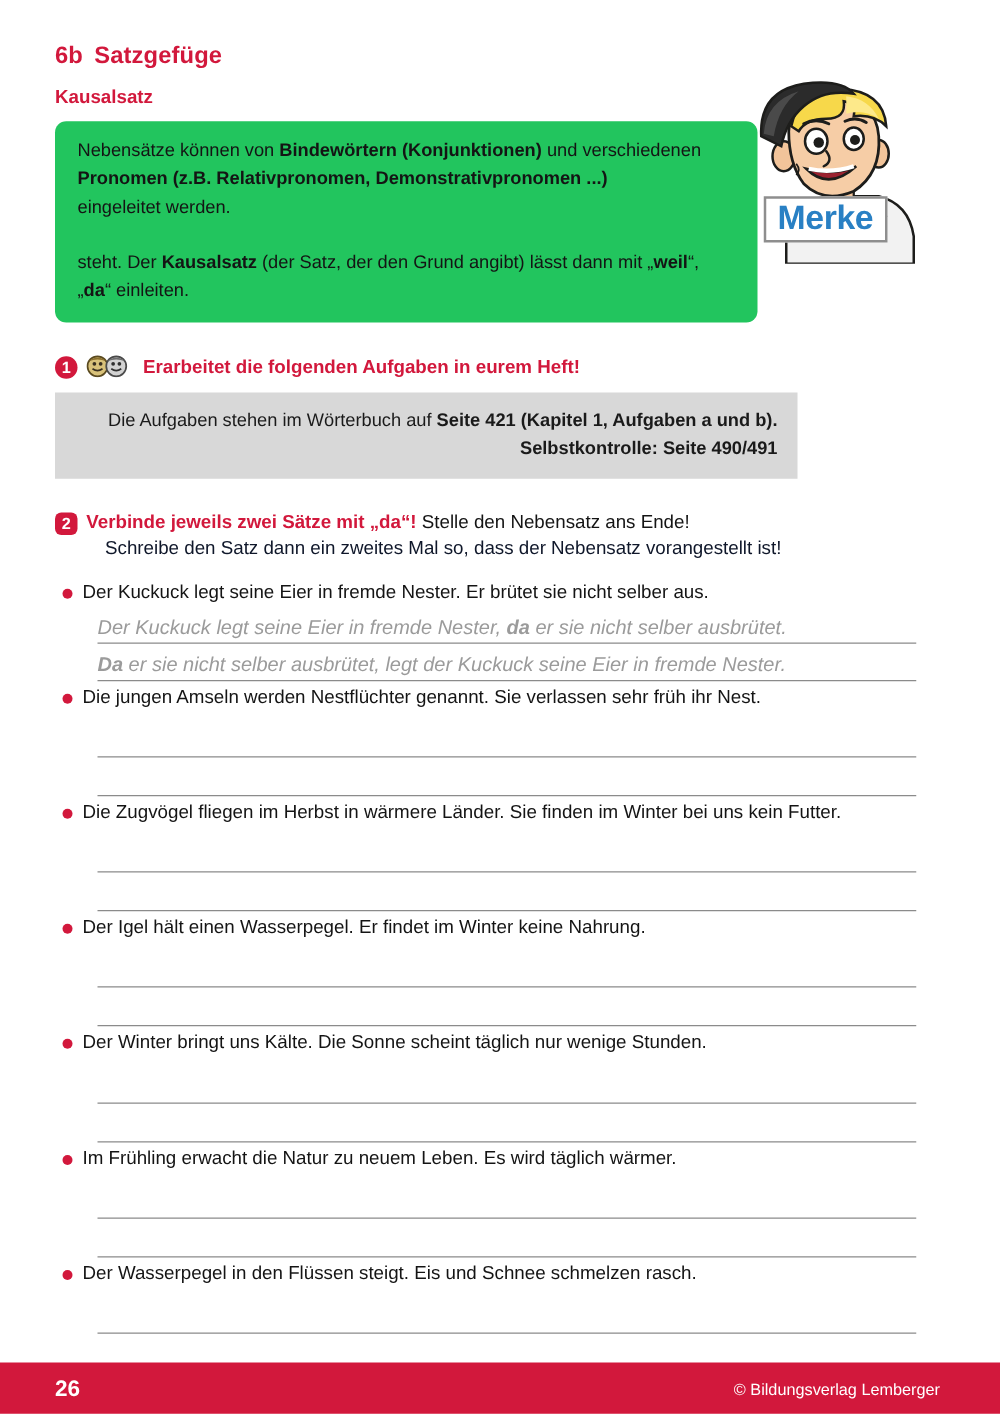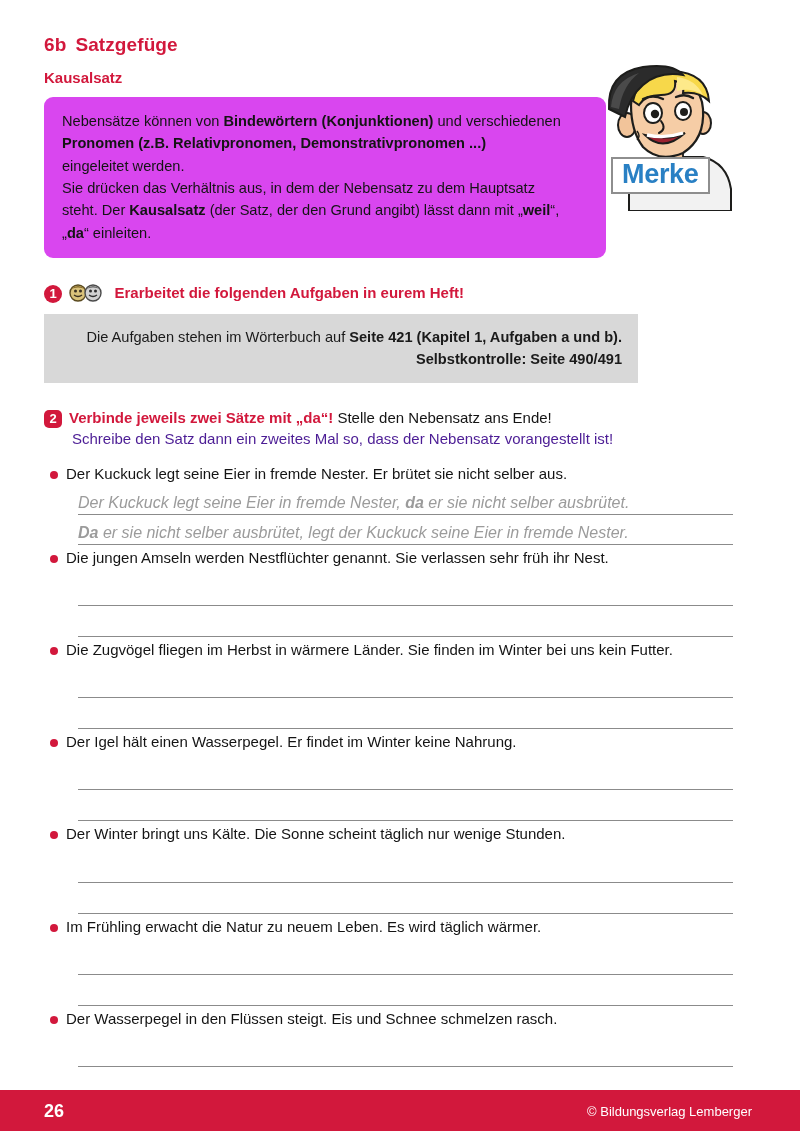--- a/index.html
+++ b/index.html
@@ -41,21 +41,21 @@
     font-size: 15px;
     font-weight: bold;
     margin: 0 0 11px 0;
   }
 
   
   .merke-wrap {
     position: relative;
   }
   .merke-box {
-    background: #d946ef;
+    background: #22c55e;
     border-radius: 9px;
     padding: 13px 18px 14px 18px;
     width: 562px;
     box-sizing: border-box;
     font-size: 14.6px;
     line-height: 1.53;
     color: #141414;
   }
   .merke-box b { font-weight: bold; }
 
@@ -116,23 +116,23 @@
     font-size: 15px;
     font-weight: bold;
   }
   .task-title-black {
     color: #141414;
     font-size: 15px;
     font-weight: normal;
   }
   .task-sub {
     font-size: 15px;
-    color: #4c1d95;
+    color: #0f172a;
     margin-top: 3px;
-    margin-left: 3px;
+    margin-left: 15px;
   }
 
   
   .grey-box {
     background: #d8d8d8;
     margin-top: 11px;
     padding: 12px 16px 13px 16px;
     width: 594px;
     box-sizing: border-box;
     font-size: 14.6px;
@@ -212,21 +212,21 @@
     <h1 class="chapter-title">
       <span class="num">6b</span><span>Satzgefüge</span>
     </h1>
     <h2 class="subheading">Kausalsatz</h2>
 
     <div class="merke-wrap">
       <div class="merke-box">
         <span>Nebensätze können von </span><b>Bindewörtern (Konjunktionen)</b><span> und verschiedenen</span><br>
         <b>Pronomen (z.B. Relativpronomen, Demonstrativpronomen ...)</b><br>
         <span>eingeleitet werden.</span><br>
-        <span>Sie drücken das Verhältnis aus, in dem der Nebensatz zu dem Hauptsatz</span><br>
+        <br>
         <span>steht. Der </span><b>Kausalsatz</b><span> (der Satz, der den Grund angibt) lässt dann mit „</span><b>weil</b><span>“,</span><br>
         <span>„</span><b>da</b><span>“ einleiten.</span>
       </div>
 
       <div class="mascot">
         <svg width="165" height="150" viewBox="0 0 165 150">
 
           <path d="M30 128 Q34 100 62 96 L104 96 Q128 102 132 128 L132 150 L30 150 Z" fill="#f2f2f2" stroke="#1d1d1b" stroke-width="2"></path>
           <path d="M58 97 L70 124 L82 97 Z" fill="#ffffff" stroke="#1d1d1b" stroke-width="1.6"></path>
           <path d="M36 112 q10 -10 22 -13 l6 12 -14 20 z" fill="#2c5f86" stroke="#1d1d1b" stroke-width="1.6"></path>

